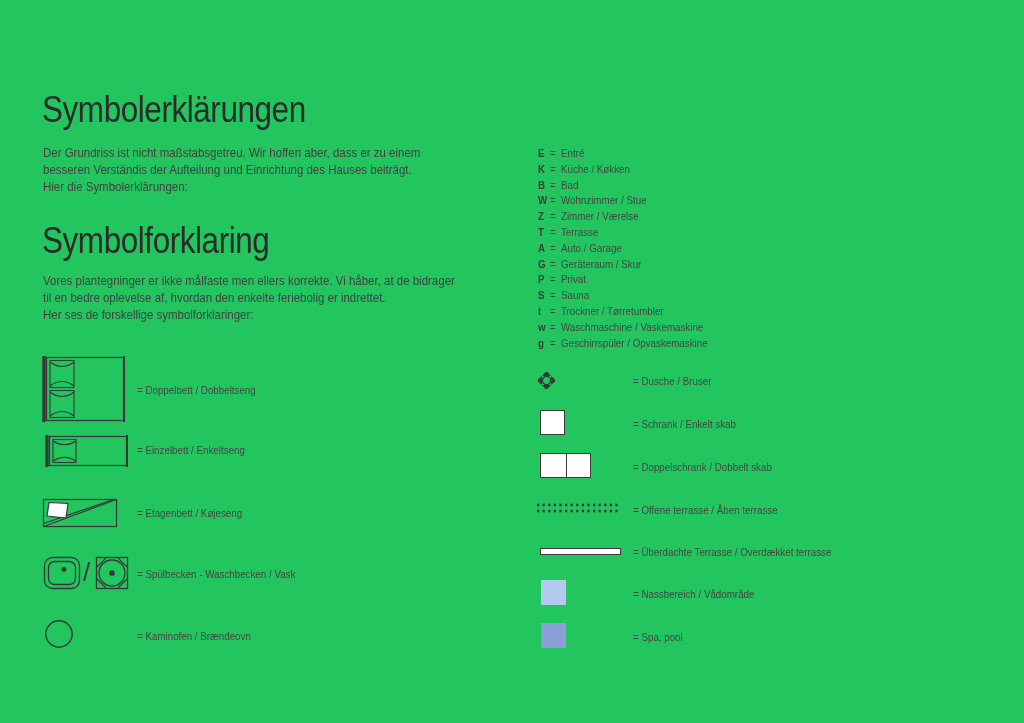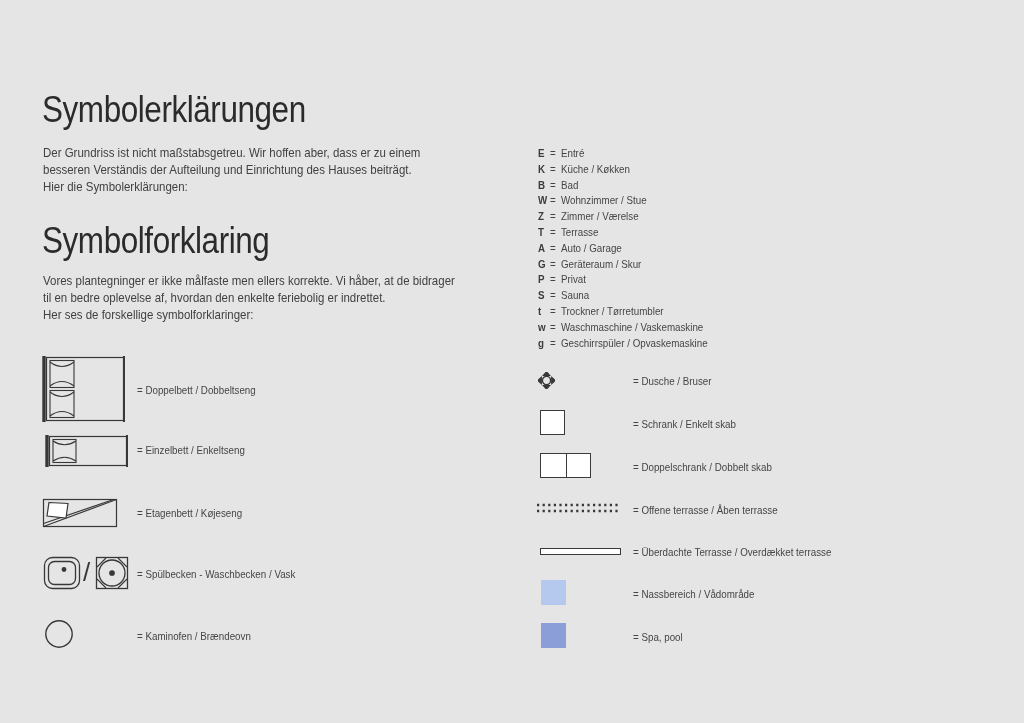--- a/index.html
+++ b/index.html
@@ -1,20 +1,20 @@
 <!DOCTYPE html>
 <html><head>
 <meta charset="utf-8">
 <style>
   html, body { margin: 0; padding: 0; background: #ffffff; }
   .page {
     position: relative;
     width: 1024px;
     height: 723px;
-    background: #e5e5e5;
+    background: #22c55e;
     font-family: "Liberation Sans", sans-serif;
     color: #3f3f3f;
     overflow: hidden;
   }
   .abs { position: absolute; }
   .cond { transform: scaleX(0.85); transform-origin: 0 0; white-space: nowrap; }
   .title {
     margin: 0;
     font-size: 37px;
     font-weight: 400;

